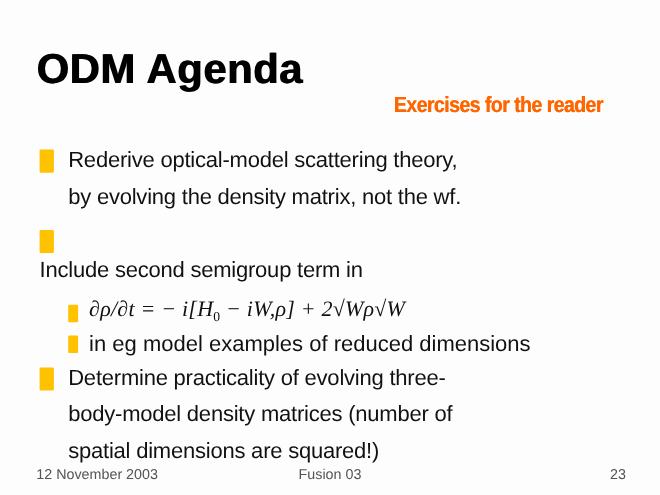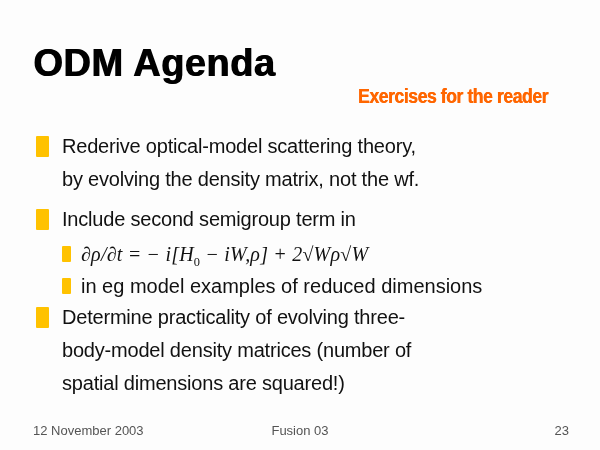--- a/index.html
+++ b/index.html
@@ -73,22 +73,22 @@
     width: 9px;
     height: 16px;
     margin: 7px 10px 0 0;
   }
   .l2 > .text {
     font-size: 20px;
     line-height: 30px;
     color: var(--body-text, #111111);
     white-space: pre-line;
   }
-  .row-b2 { margin-top: 7px; }
-  .row-formula { margin-top: 3px; }
+  .row-b2 { margin-top: 7px; flex-direction: column; }
+  .row-formula { margin-top: 3px; align-items: center; }
   .row-sub2 { margin-top: 2px; }
   .row-b3 { margin-top: 0; }
   .formula-text {
     font-family: "Liberation Serif", serif;
     font-style: italic;
     font-size: 22px;
     line-height: 34px;
     color: var(--formula-text, #3d3d3d);
     letter-spacing: 0.2px;
   }

